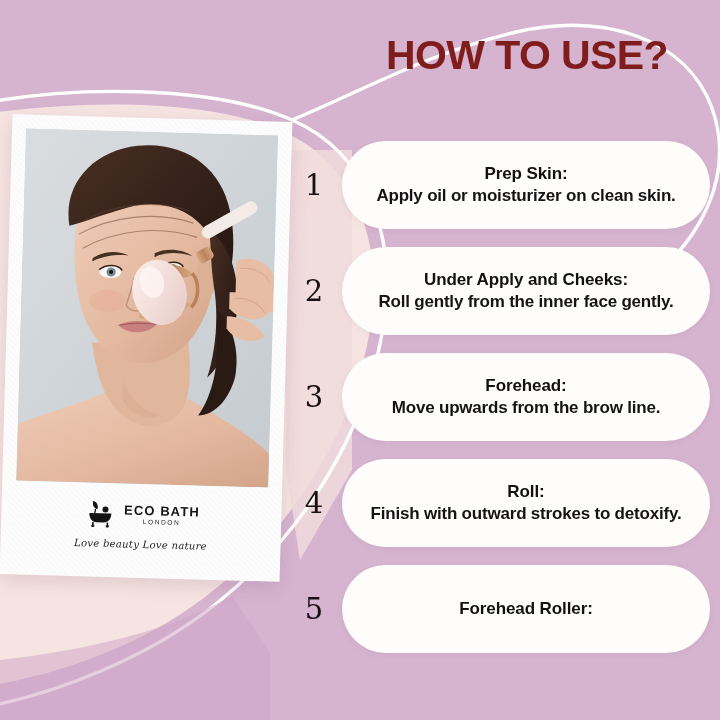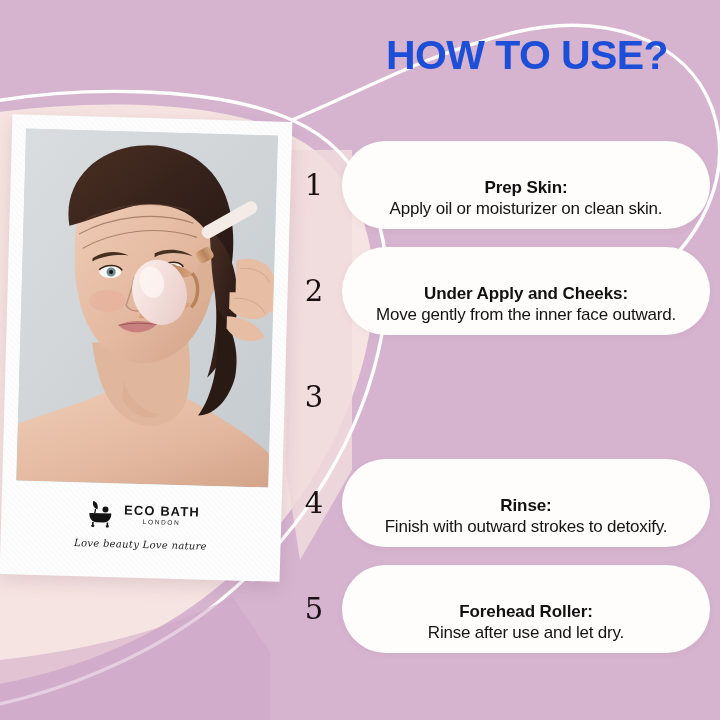--- a/index.html
+++ b/index.html
@@ -50,47 +50,47 @@
     font-family:"DejaVu Serif",serif;font-style:italic;
     font-size:10px;color:#1c1c1c;margin-top:9px;letter-spacing:.3px;
   }
 
   
   .title{
     position:absolute;left:352px;top:34px;width:350px;
     text-align:center;
     font-family:"Liberation Sans",sans-serif;
     font-weight:700;font-size:41px;letter-spacing:-0.6px;
-    color:#1d4ed8;
+    color:#7f1d1d;
     line-height:1.05;
     white-space:nowrap;
   }
 
   
   .steps{position:absolute;left:286px;top:132px;width:424px;}
   .step{position:relative;height:106px;display:flex;align-items:center;}
   .step-num{
     width:56px;flex:0 0 56px;text-align:center;
     font-family:"DejaVu Serif",serif;font-weight:400;
     font-size:29px;color:#191014;line-height:1;
   }
   .card{
     flex:1 1 auto;background:#fffdfc;border-radius:56px;
     min-height:88px;display:flex;flex-direction:column;
-    align-items:center;justify-content:flex-end;
+    align-items:center;justify-content:center;
     padding:9px 26px;box-sizing:border-box;
     box-shadow:0 2px 6px rgba(120,80,110,.07);
   }
   .card-title{
     font-family:"Liberation Sans",sans-serif;font-weight:700;
     font-size:17px;color:#111;line-height:1.22;text-align:center;
     letter-spacing:-0.1px;
   }
   .card-body{
-    font-family:"Liberation Sans",sans-serif;font-weight:400;
+    font-family:"Liberation Sans",sans-serif;font-weight:700;
     font-size:17px;color:#141414;line-height:1.22;text-align:center;
     letter-spacing:-0.2px;margin-top:1px;
   }
 </style>
 </head>
 <body>
 
 <div id="canvas">
 
   <div class="bg-layer">
@@ -243,38 +243,41 @@
       <div class="card">
         <div class="card-title">Prep Skin:</div>
         <div class="card-body">Apply oil or moisturizer on clean skin.</div>
       </div>
     </div>
 
     <div class="step">
       <div class="step-num">2</div>
       <div class="card">
         <div class="card-title">Under Apply and Cheeks:</div>
-        <div class="card-body">Move gently from the inner face outward.</div>
+        <div class="card-body">Roll gently from the inner face gently.</div>
       </div>
     </div>
 
     <div class="step">
       <div class="step-num">3</div>
+      <div class="card">
+        <div class="card-title">Forehead:</div>
+        <div class="card-body">Move upwards from the brow line.</div>
+      </div>
     </div>
 
     <div class="step">
       <div class="step-num">4</div>
       <div class="card">
-        <div class="card-title">Rinse:</div>
+        <div class="card-title">Roll:</div>
         <div class="card-body">Finish with outward strokes to detoxify.</div>
       </div>
     </div>
 
     <div class="step">
       <div class="step-num">5</div>
       <div class="card">
         <div class="card-title">Forehead Roller:</div>
-        <div class="card-body">Rinse after use and let dry.</div>
       </div>
     </div>
 
   </div>
 </div>
 
 </body></html>

